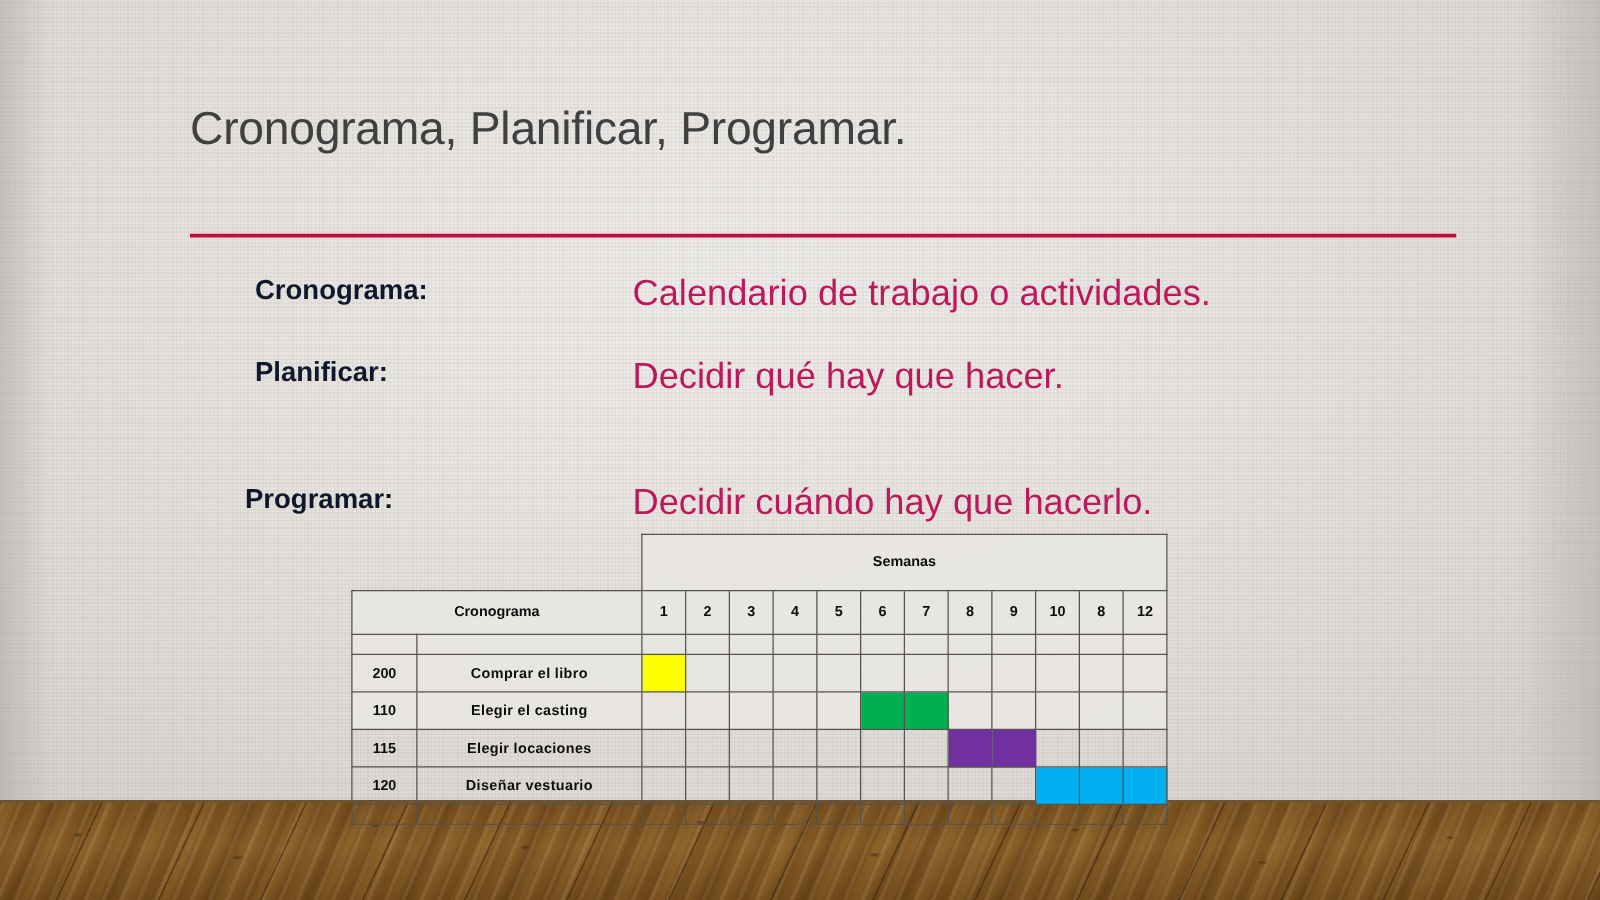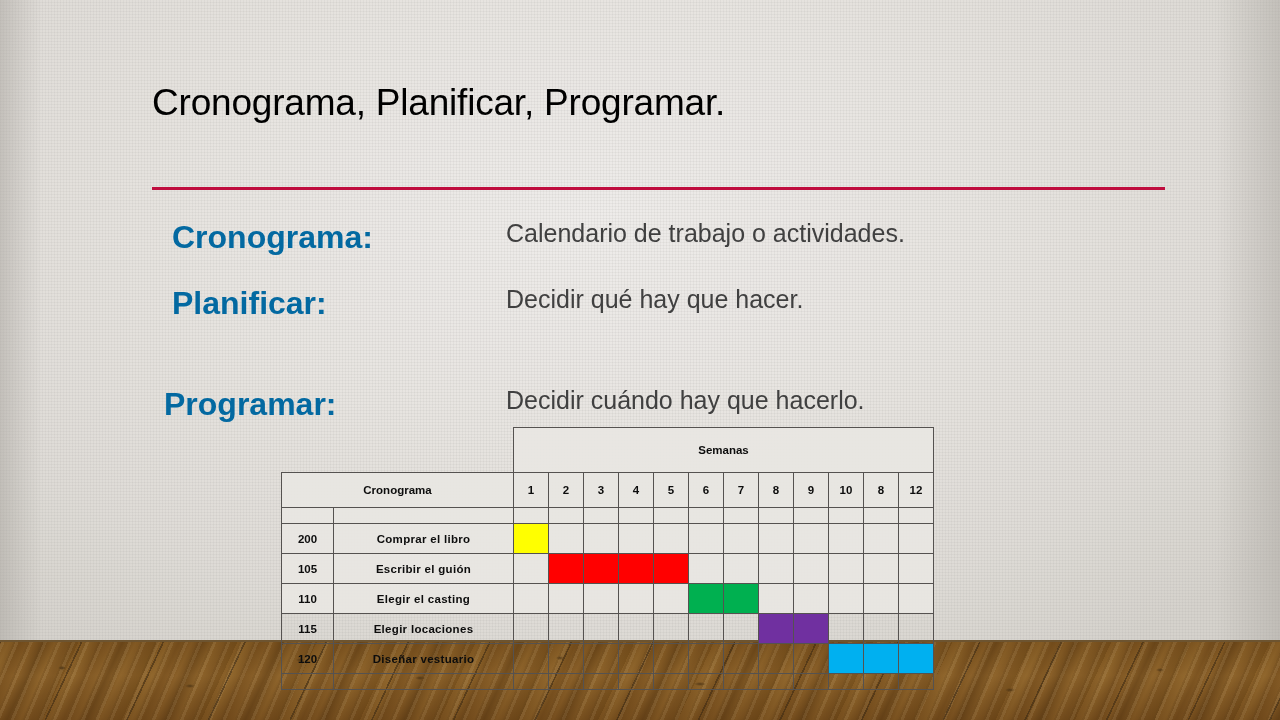--- a/index.html
+++ b/index.html
@@ -100,45 +100,46 @@
       radial-gradient(ellipse 5px 2px at 1010px 50px, rgba(62,42,16,0.7) 0%, rgba(62,42,16,0) 100%),
       radial-gradient(ellipse 4px 2px at 1160px 30px, rgba(62,42,16,0.7) 0%, rgba(62,42,16,0) 100%);
   }
 
   
   .title {
     position: absolute;
     left: 152px; top: 82px;
     font-size: 37px;
     font-weight: 400;
-    color: #000000;
+    color: #404040;
     letter-spacing: -0.2px;
     white-space: nowrap;
   }
 
   .rule {
     position: absolute;
     left: 152px; top: 187px;
     width: 1013px; height: 3px;
     background: #bf0d3e;
   }
 
   
   .def-term {
     position: absolute;
-    font-size: 32px;
+    font-size: 22px;
     font-weight: bold;
-    color: #0369a1;
+    color: #0f172a;
     white-space: nowrap;
+    margin-left: 32px;
   }
   .def-desc {
     position: absolute;
-    font-size: 25px;
+    font-size: 29px;
     font-weight: 400;
-    color: #404040;
+    color: #be185d;
     white-space: nowrap;
   }
   .def-term.r1 { left: 172px; top: 219px; }
   .def-desc.r1 { left: 506px; top: 219px; }
   .def-term.r2 { left: 172px; top: 285px; }
   .def-desc.r2 { left: 506px; top: 285px; }
   .def-term.r3 { left: 164px; top: 386px; }
   .def-desc.r3 { left: 506px; top: 386px; }
 
   
@@ -306,36 +307,20 @@
           <td class=""></td>
           <td class=""></td>
           <td class=""></td>
           <td class=""></td>
           <td class=""></td>
           <td class=""></td>
           <td class=""></td>
           <td class="edge-r"></td>
         </tr>
         <tr class="body-row">
-          <td class="cell-id block-left">105</td>
-          <td class="cell-act">Escribir el guión</td>
-          <td class="edge-l"></td>
-          <td class="" style="background: rgb(255, 0, 0);"></td>
-          <td class="" style="background: rgb(255, 0, 0);"></td>
-          <td class="" style="background: rgb(255, 0, 0);"></td>
-          <td class="" style="background: rgb(255, 0, 0);"></td>
-          <td class=""></td>
-          <td class=""></td>
-          <td class=""></td>
-          <td class=""></td>
-          <td class=""></td>
-          <td class=""></td>
-          <td class="edge-r"></td>
-        </tr>
-        <tr class="body-row">
           <td class="cell-id block-left">110</td>
           <td class="cell-act">Elegir el casting</td>
           <td class="edge-l"></td>
           <td class=""></td>
           <td class=""></td>
           <td class=""></td>
           <td class=""></td>
           <td class="" style="background: rgb(0, 176, 80);"></td>
           <td class="" style="background: rgb(0, 176, 80);"></td>
           <td class=""></td>

